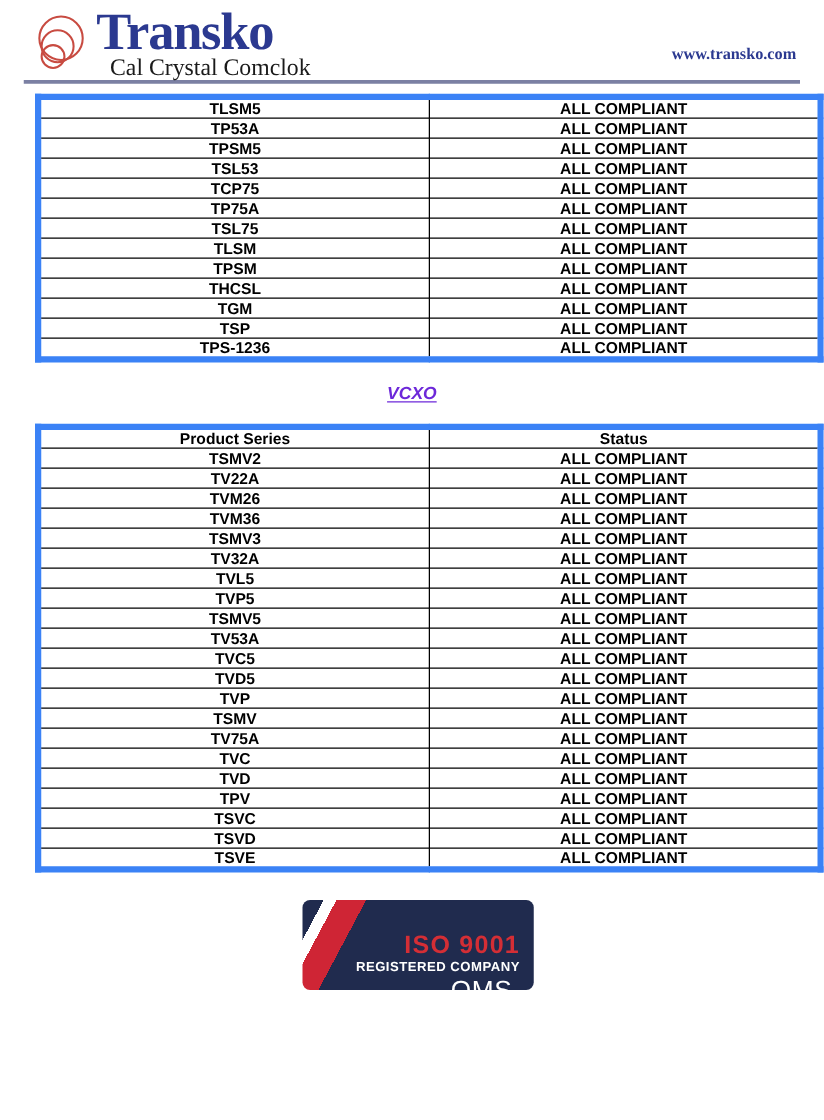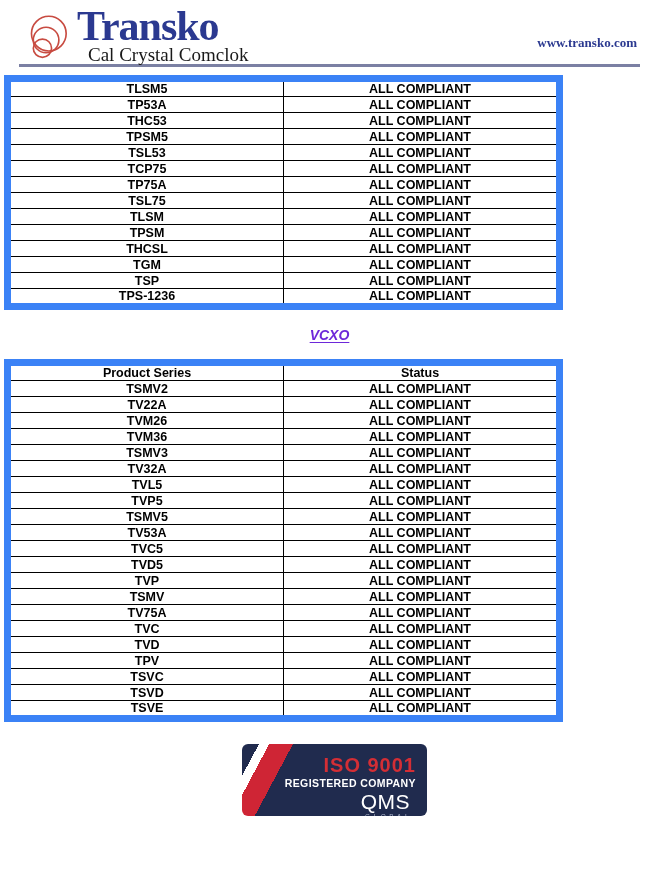--- a/index.html
+++ b/index.html
@@ -2,54 +2,54 @@
 <html><head>
 <meta charset="utf-8">
 <style>
   * { margin: 0; padding: 0; box-sizing: border-box; }
   html, body { width: 659px; height: 896px; background: #ffffff; overflow: hidden; }
   body { font-family: "Liberation Sans", sans-serif; }
 
   
   .header { display: flex; justify-content: space-between; align-items: flex-start;
             padding: 7px 22px 0 26px; height: 62px; }
-  .logo { display: flex; align-items: flex-end; }
+  .logo { display: flex; align-items: center; }
   .logo-circles { width: 42px; height: 52px; margin-top: 2px; }
   .logo-text { margin-left: 9px; }
   .brand { font-family: "Liberation Serif", serif; font-weight: bold; font-size: 42px;
            line-height: 0.92; color: #2b3990; letter-spacing: -1px; }
   .tagline { font-family: Liberation Serif, serif; font-size: 19px; color: #1a1a1a;
              margin-left: 11px; margin-top: -2px; letter-spacing: 0px; }
   .website { font-family: "Liberation Serif", serif; font-weight: bold; font-size: 13px;
              color: #2b3990; align-self: flex-end; margin-bottom: 11px; text-decoration: none; cursor: pointer; }
   .header-rule { height: 3px; background: #7b80a3; margin: 2px 19px 0 19px; }
 
   
-  table.ctable { border-collapse: collapse; width: 559px; margin-left: 4px;
-                 table-layout: fixed; border: 7px solid #3b82f6; }
+  table.ctable { border-collapse: collapse; width: 631px; margin-left: 28px;
+                 table-layout: fixed; border: 5px solid #3b82f6; }
   table.ctable td, table.ctable th {
       border: 1px solid #000; text-align: center; vertical-align: middle;
       font-weight: bold; font-size: 12.5px; height: 16px; padding: 0 2px;
       font-family: "Liberation Sans", sans-serif; color: #000; }
   .table1 { margin-top: 8px; }
   .table2 { margin-top: 0; }
 
   
   .section-heading { text-align: center; margin: 16px 0 15px 0; }
   .section-heading span { font-weight: bold; font-style: italic; font-size: 14px;
       text-decoration: underline; text-underline-offset: 2px; color: #6d28d9; }
 
   
   .badge-wrap { display: flex; justify-content: center; margin-top: 22px;
                 transform: translateX(5px); }
   .iso-badge { position: relative; width: 185px; height: 72px; border-radius: 6px;
       background: linear-gradient(118deg,
         #202b4e 0 15px, #ffffff 15px 24px, #cf2535 24px 45px, #202b4e 45px);
       overflow: hidden; }
-  .iso-text { position: absolute; top: 11px; right: 11px; text-align: right; }
+  .iso-text { position: absolute; top: 26px; right: 11px; text-align: right; }
   .iso-title { color: #d42e35; font-weight: bold; font-size: 20px; line-height: 1;
                letter-spacing: 1px; }
   .iso-subtitle { color: #ffffff; font-weight: bold; font-size: 10.5px; line-height: 1.15;
                   letter-spacing: 0.4px; margin-top: 2px; }
   .qms-block { margin-top: 3px; margin-right: 6px; }
   .qms-text { color: #ffffff; font-size: 21px; line-height: 0.95; font-weight: normal;
               letter-spacing: 0.5px; font-family: "Liberation Sans", sans-serif; }
   .qms-subtext { color: #aab3c9; font-size: 6.5px; letter-spacing: 3.5px; margin-top: 1px;
                  margin-right: -2px; }
 </style>
@@ -76,24 +76,20 @@
   <tbody>
       <tr>
         <td>TLSM5</td>
         <td>ALL COMPLIANT</td>
       </tr>
       <tr>
         <td>TP53A</td>
         <td>ALL COMPLIANT</td>
       </tr>
       <tr>
-        <td>THC53</td>
-        <td>ALL COMPLIANT</td>
-      </tr>
-      <tr>
         <td>TPSM5</td>
         <td>ALL COMPLIANT</td>
       </tr>
       <tr>
         <td>TSL53</td>
         <td>ALL COMPLIANT</td>
       </tr>
       <tr>
         <td>TCP75</td>
         <td>ALL COMPLIANT</td>

